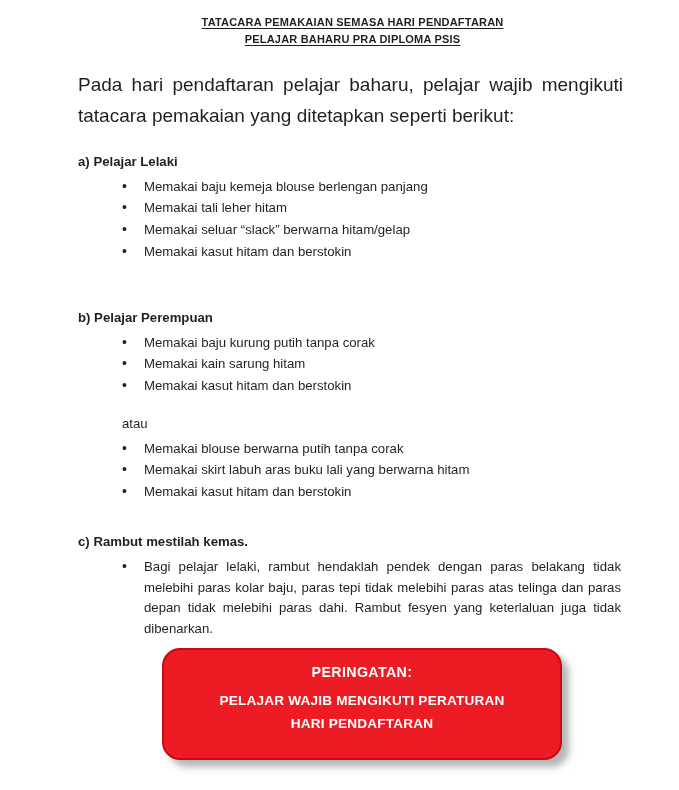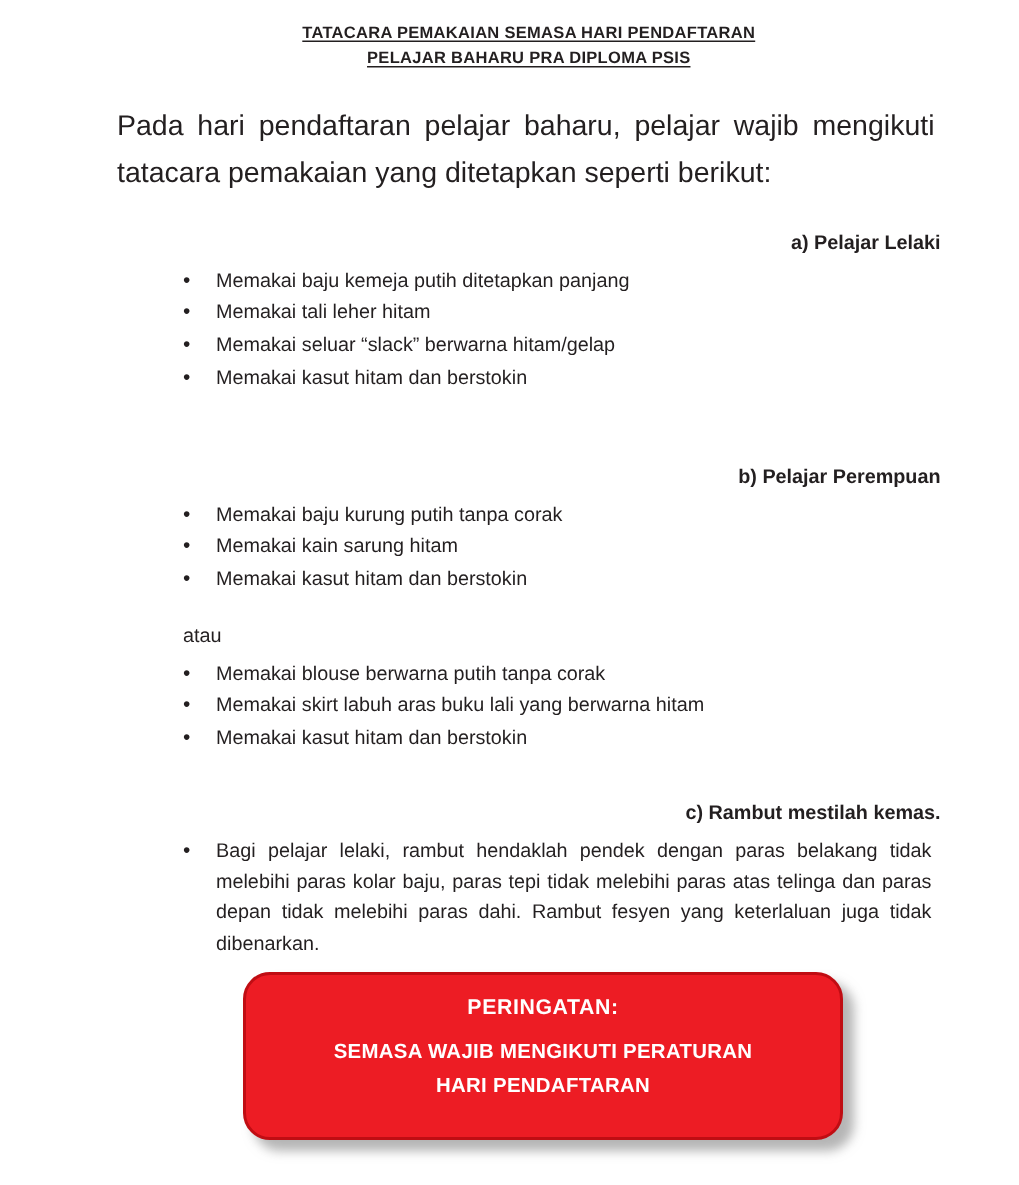--- a/index.html
+++ b/index.html
@@ -42,21 +42,20 @@
     line-height: 1.62;
     text-align: justify;
     padding-right: 4px;
     color: #231f20;
   }
   .section-head {
     font-weight: bold;
     font-size: 13.2px;
     margin-top: 22px;
     color: #231f20;
-    text-align: right;
   }
   .section-head.tight {
     margin-top: 20px;
   }
   ul.bullets {
     list-style: none;
     margin: 8px 0 0 0;
     padding: 0 0 0 44px;
   }
   ul.bullets li {
@@ -132,21 +131,21 @@
 
   <div class="doc-title">
     <span class="line u">TATACARA PEMAKAIAN SEMASA HARI PENDAFTARAN</span>
     <span class="line u">PELAJAR BAHARU PRA DIPLOMA PSIS</span>
   </div>
 
   <p class="intro">Pada hari pendaftaran pelajar baharu, pelajar wajib mengikuti tatacara pemakaian yang ditetapkan seperti berikut:</p>
 
   <div class="section-head">a) Pelajar Lelaki</div>
   <ul class="bullets">
-    <li>Memakai baju kemeja putih ditetapkan panjang</li>
+    <li>Memakai baju kemeja blouse berlengan panjang</li>
     <li>Memakai tali leher hitam</li>
     <li>Memakai seluar “slack” berwarna hitam/gelap</li>
     <li>Memakai kasut hitam dan berstokin</li>
   </ul>
 
   <div class="gap-a"></div>
 
   <div class="section-head tight">b) Pelajar Perempuan</div>
   <ul class="bullets">
     <li>Memakai baju kurung putih tanpa corak</li>
@@ -166,19 +165,19 @@
 
   <div class="section-head">c) Rambut mestilah kemas.</div>
   <ul class="bullets justify">
     <li>Bagi pelajar lelaki, rambut hendaklah pendek dengan paras belakang tidak melebihi paras kolar baju, paras tepi tidak melebihi paras atas telinga dan paras depan tidak melebihi paras dahi. Rambut fesyen yang keterlaluan juga tidak dibenarkan.</li>
   </ul>
 
   <div class="warning-wrap">
     <div class="warning-box">
       <div class="warning-title">PERINGATAN:</div>
       <div class="warning-body">
-        <span class="bline">SEMASA WAJIB MENGIKUTI PERATURAN</span>
+        <span class="bline">PELAJAR WAJIB MENGIKUTI PERATURAN</span>
         <span class="bline">HARI PENDAFTARAN</span>
       </div>
     </div>
   </div>
 
 </div>
 
 </body></html>

